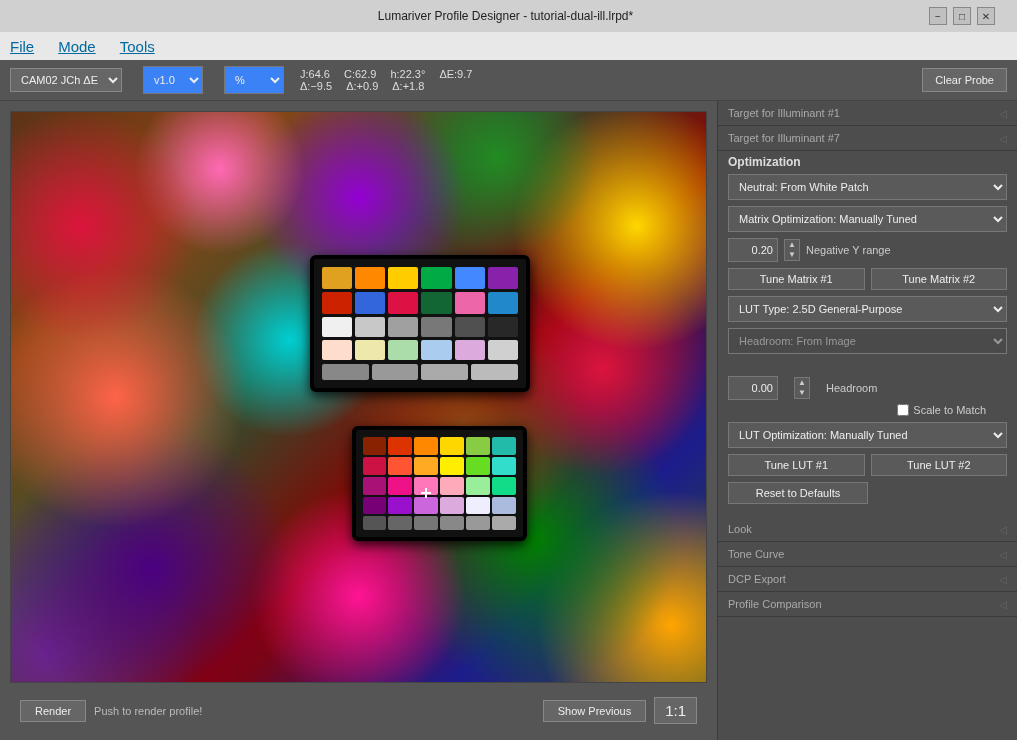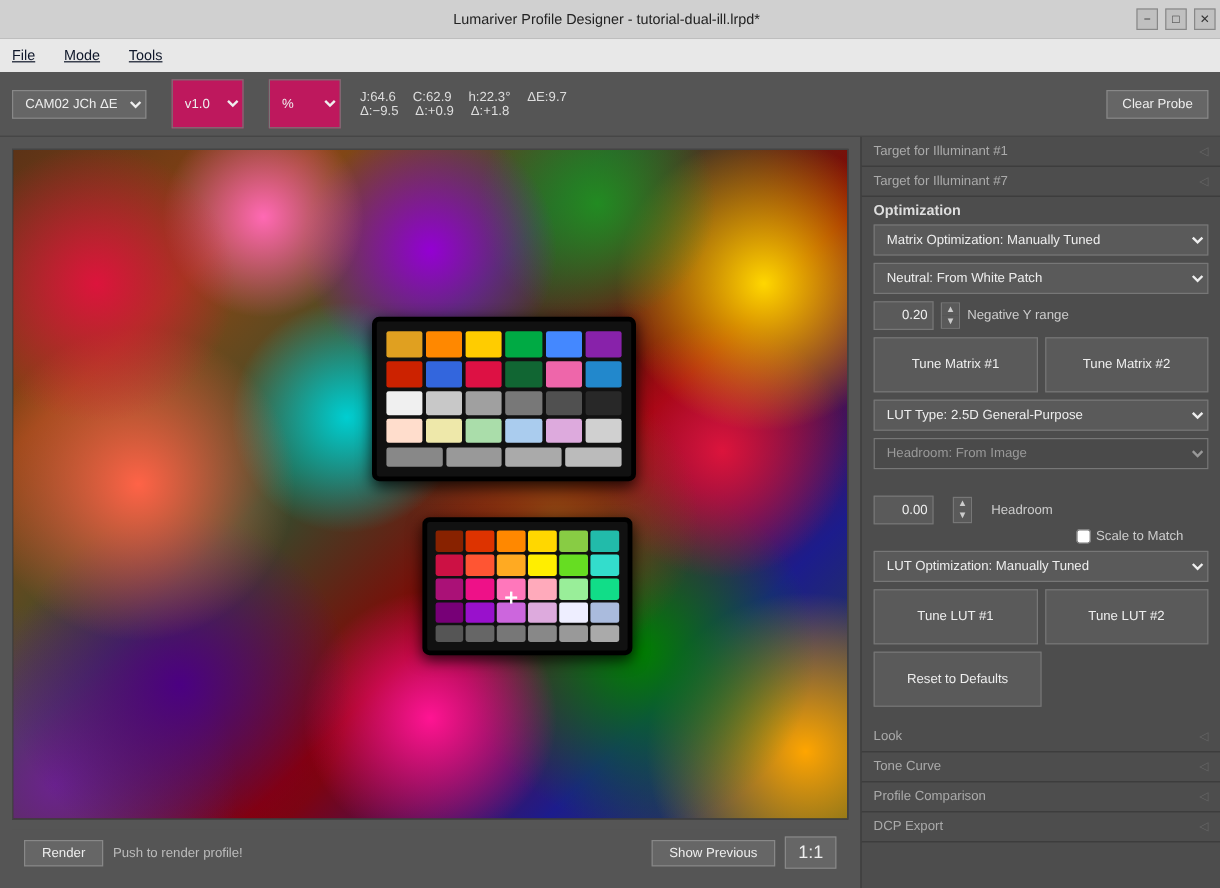--- a/index.html
+++ b/index.html
@@ -11,21 +11,21 @@
       height: 740px;
       overflow: hidden;
       color: #ccc;
     }
     .title-bar {
       background: #d0d0d0;
       height: 32px;
       display: flex;
       align-items: center;
       justify-content: space-between;
-      padding: 0 4px;
+      padding: 0 22px;
       color: #222;
     }
     .title-bar-title {
       flex: 1;
       text-align: center;
       font-size: 12px;
       font-weight: normal;
       color: #222;
     }
     .title-bar-controls {
@@ -47,22 +47,22 @@
     .menu-bar {
       background: #e8e8e8;
       height: 28px;
       display: flex;
       align-items: center;
       padding: 0 4px;
       gap: 12px;
     }
     .menu-item {
       padding: 2px 6px;
-      font-size: 12px;
-      color: #0f172a;
+      font-size: 15px;
+      color: #0369a1;
       cursor: pointer;
     }
     .menu-item-underline { text-decoration: underline; }
 
     .main-container {
       display: flex;
       flex-direction: column;
       height: calc(740px - 60px);
       background: #555;
     }
@@ -229,21 +229,21 @@
     .panel-btn-row {
       padding: 3px 10px;
       display: flex;
       gap: 6px;
     }
     .panel-btn {
       flex: 1;
       background: #5a5a5a;
       color: #eee;
       border: 1px solid #777;
-      padding: 16px 6px;
+      padding: 4px 6px;
       font-size: 11px;
       cursor: pointer;
       text-align: center;
     }
     .panel-headroom-row {
       padding: 3px 10px;
       display: flex;
       align-items: center;
       gap: 16px;
     }
@@ -274,26 +274,26 @@
     
     .right-panel::-webkit-scrollbar { width: 6px; }
     .right-panel::-webkit-scrollbar-track { background: #444; }
     .right-panel::-webkit-scrollbar-thumb { background: #666; }
     .toolbar-select-row {
       display: flex;
       align-items: center;
       gap: 21px;
     }
     .v-select {
-      background: #be185d;
+      background: #3b82f6;
       color: #eee;
       border: 1px solid #777;
       padding: 2px 6px;
       font-size: 11px;
-      height: 41px;
+      height: 28px;
       cursor: pointer;
       min-width: 60px;
     }
   </style>
 </head>
 <body>
 
 <div class="title-bar">
   <div style="width:60px;"></div>
   <div class="title-bar-title">Lumariver Profile Designer - tutorial-dual-ill.lrpd*</div>
@@ -476,27 +476,27 @@
         <span>Target for Illuminant #7</span>
         <span class="nav-arrow">◁</span>
       </div>
 
       <div style="padding:4px 10px 2px;">
         <span style="font-size:12px;font-weight:bold;color:#ddd;">Optimization</span>
       </div>
 
       <div class="panel-row">
         <select class="panel-select">
-          <option>Matrix Optimization: Manually Tuned</option>
+          <option>Neutral: From White Patch</option>
         </select>
       </div>
 
       <div class="panel-row">
         <select class="panel-select">
-          <option>Neutral: From White Patch</option>
+          <option>Matrix Optimization: Manually Tuned</option>
         </select>
       </div>
 
       <div class="panel-input-row">
         <input type="text" class="panel-number" value="0.20" style="">
         <div class="spinner-btns">
           <button class="spinner-btn">▲</button>
           <button class="spinner-btn">▼</button>
         </div>
         <span class="panel-text-label">Negative Y range</span>
@@ -553,23 +553,23 @@
         <span>Look</span>
         <span class="nav-arrow">◁</span>
       </div>
 
       <div class="nav-item">
         <span>Tone Curve</span>
         <span class="nav-arrow">◁</span>
       </div>
 
       <div class="nav-item">
+        <span>DCP Export</span>
+        <span class="nav-arrow">◁</span>
+      </div>
+
+      <div class="nav-item">
         <span>Profile Comparison</span>
-        <span class="nav-arrow">◁</span>
-      </div>
-
-      <div class="nav-item">
-        <span>DCP Export</span>
         <span class="nav-arrow">◁</span>
       </div>
     </div>
   </div>
 </div>
 
 </body></html>

